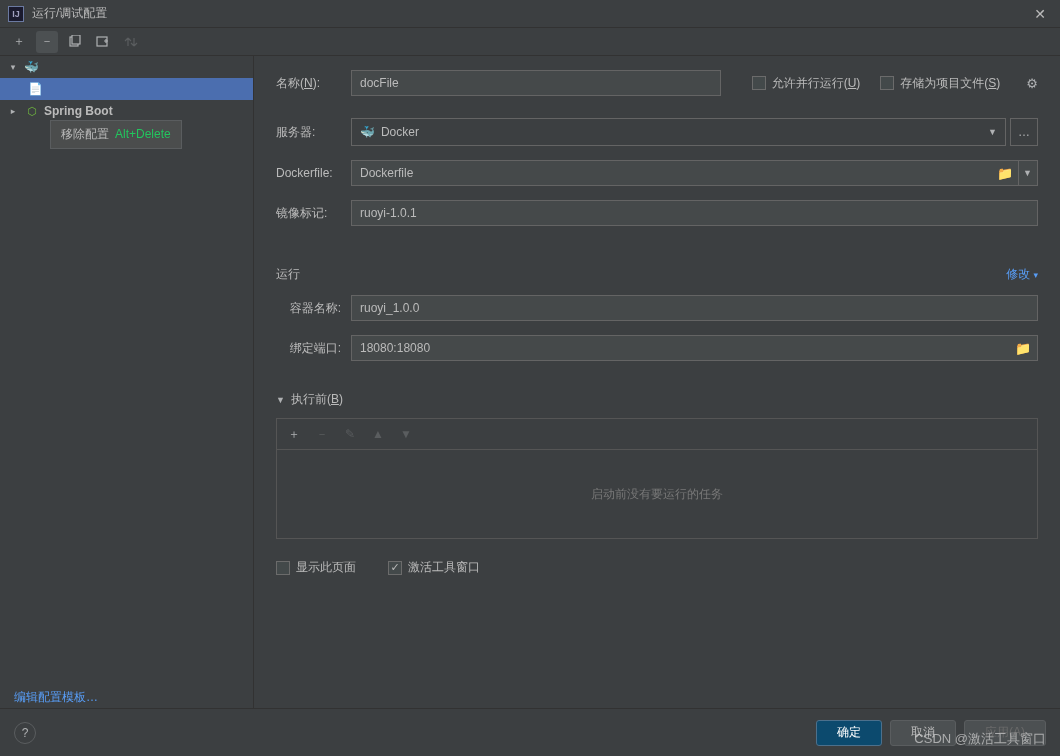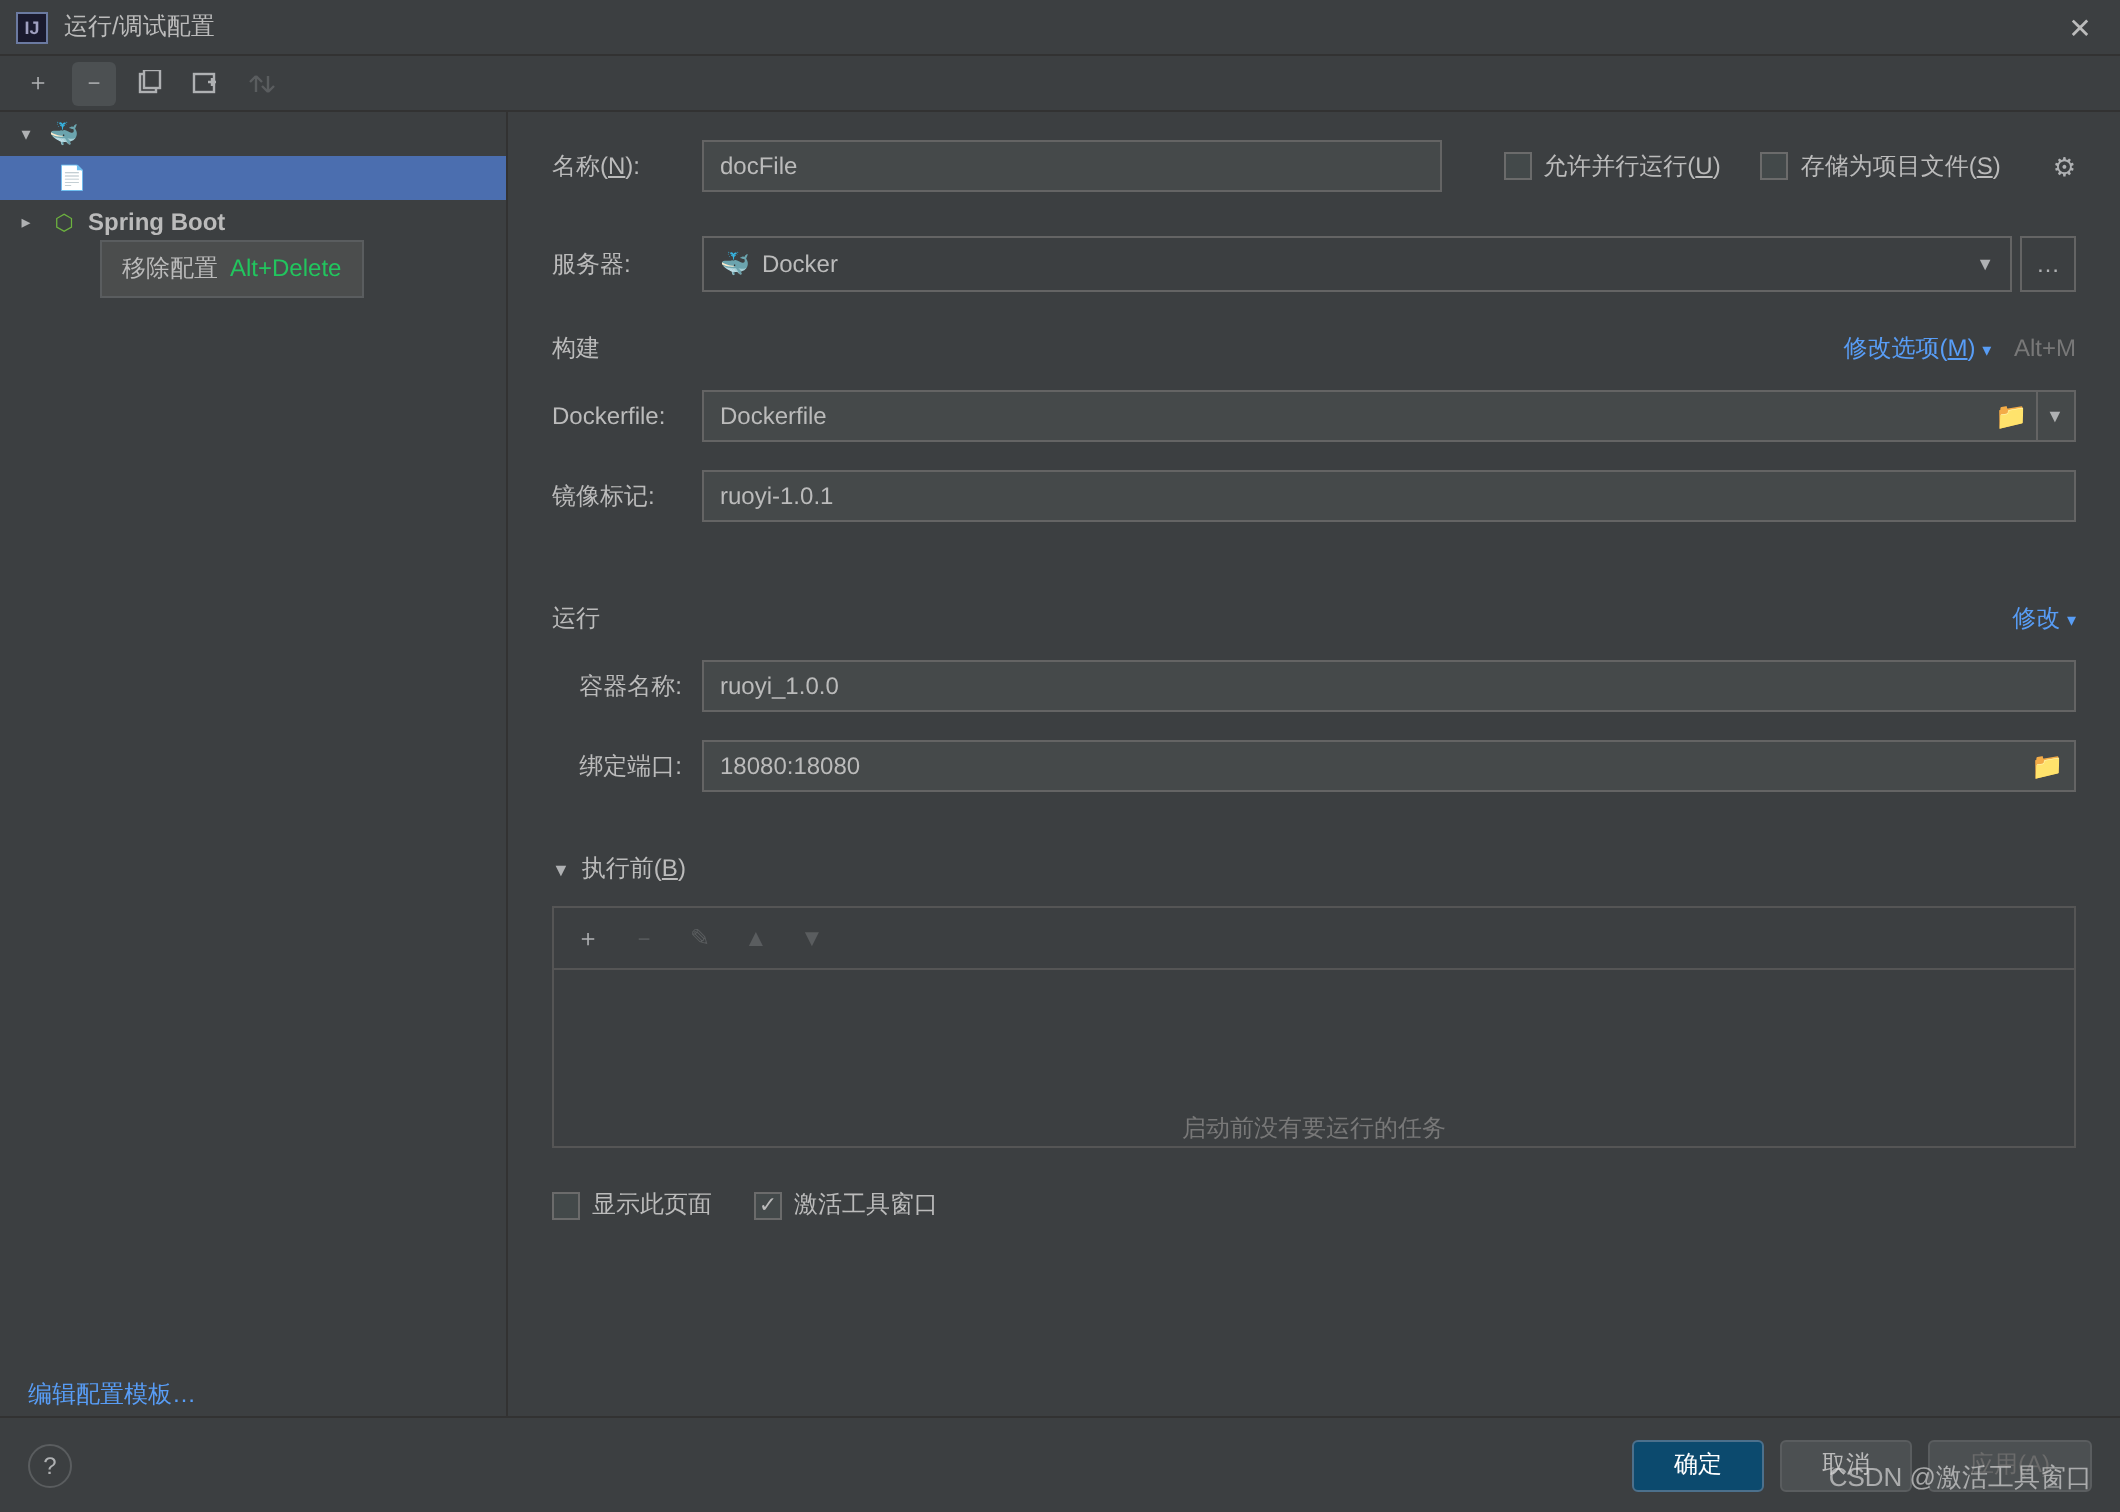--- a/index.html
+++ b/index.html
@@ -51,23 +51,23 @@
     
     .input-with-icon { flex: 1; position: relative; }
     .input-with-icon .form-input { width: 100%; }
     .input-icon-right { position: absolute; right: 6px; top: 50%; transform: translateY(-50%); color: #6b6b6b; font-size: 13px; }
     .input-dd-right { position: absolute; right: 2px; top: 0; bottom: 0; width: 18px; border-left: 1px solid #646464; display: flex; align-items: center; justify-content: center; cursor: pointer; }
     
     .collapse-header { display: flex; align-items: center; gap: 6px; margin-top: 30px; margin-bottom: 10px; cursor: pointer; }
     .collapse-arrow { font-size: 9px; color: #afb1b3; }
     
     .before-launch-toolbar { display: flex; gap: 6px; padding: 4px 6px; border: 1px solid #555; border-bottom: none; background: #3c3f41; }
-    .empty-box { border: 1px solid #555; background: #3c3f41; height: 90px; display: flex; align-items: flex-end; justify-content: center; color: #787878; font-size: 12px; }
-    
-    .bottom-options { display: flex; gap: 21px; margin-top: 20px; }
+    .empty-box { border: 1px solid #555; background: #3c3f41; height: 90px; display: flex; align-items: center; justify-content: center; color: #787878; font-size: 12px; }
+    
+    .bottom-options { display: flex; gap: 32px; margin-top: 20px; }
     
     .sidebar-footer { position: absolute; bottom: 2px; left: 14px; }
     
     .footer { height: 48px; border-top: 1px solid #323232; display: flex; align-items: center; padding: 0 14px; background: #3c3f41; }
     .help-btn { width: 22px; height: 22px; border: 1px solid #5a5d5f; border-radius: 50%; display: flex; align-items: center; justify-content: center; color: #afb1b3; cursor: pointer; font-size: 12px; }
     .footer-spacer { flex: 1; }
     .btn { height: 26px; padding: 0 20px; border: 1px solid #5a5d5f; background: #4c5052; color: #bbbbbb; cursor: pointer; margin-left: 8px; font-size: 12px; display: flex; align-items: center; border-radius: 3px; }
     .btn.primary { background: #0c4a6e; border-color: #4c708c; color: #ffffff; }
     .btn.disabled { color: #6b6b6b; }
     
@@ -154,27 +154,20 @@
     <div class="form-row" style="margin-top:22px;">
       <div class="form-label">服务器:</div>
       <div class="form-dropdown">
         <span class="docker-icon" style="margin-right:6px;">🐳</span>
         <span>Docker</span>
         <span class="dd-arrow">▼</span>
       </div>
       <div class="btn-more">…</div>
     </div>
 
-    <div class="section-header">
-      <span class="section-title">构建</span>
-      <span>
-        <span class="link"><span>修改选项(<u>M</u>)</span> <span style="font-size:9px;">▾</span></span>
-        <span class="shortcut-hint">Alt+M</span>
-      </span>
-    </div>
 
     <div class="form-row">
       <div class="form-label">Dockerfile:</div>
       <div class="input-with-icon">
         <input class="form-input full" style="padding-right: 34px;" value="Dockerfile">
         <span class="input-icon-right" style="right:24px;">📁</span>
         <span class="input-dd-right">
             <span style="font-size:9px;color:#afb1b3;">▼</span>
           </span>
       </div>

